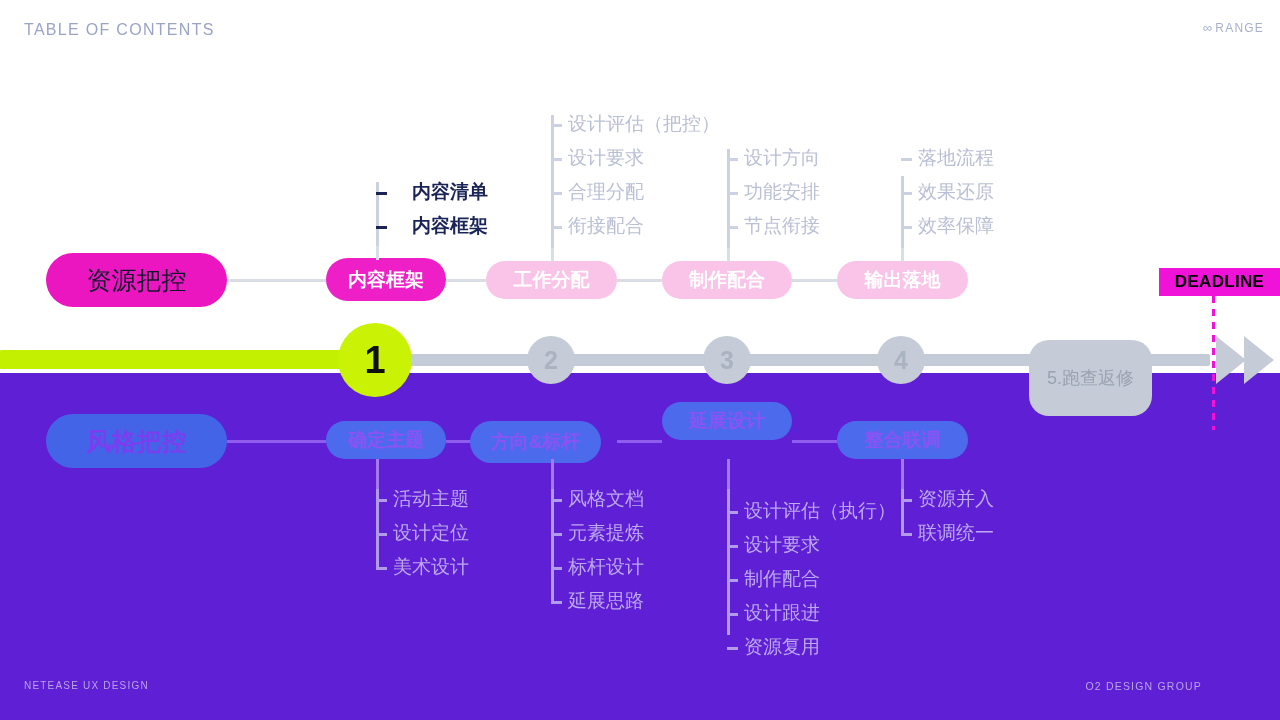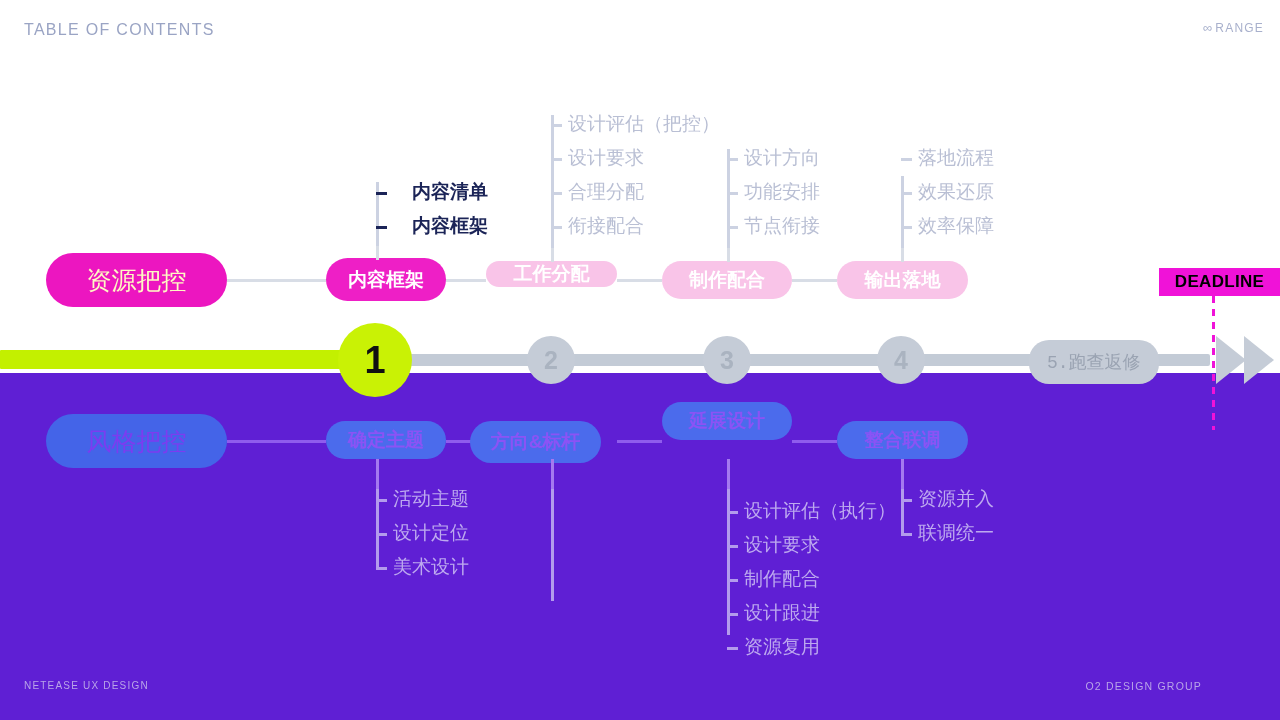--- a/index.html
+++ b/index.html
@@ -52,55 +52,54 @@
     background:#c5ccd7;color:#aab3c0;font-size:25px;font-weight:700;
     display:flex;align-items:center;justify-content:center;
   }
   .tl-node.active{
     width:74px;height:74px;top:323px;background:#c9f205;color:#111;
     font-size:38px;font-weight:700;box-shadow:0 0 0 0 rgba(0,0,0,0);
   }
   .tl-pill{
     position:absolute;top:340px;height:44px;border-radius:20px;
     background:#c5ccd7;color:#9aa3b2;font-size:18px;
-    display:flex;align-items:center;justify-content:center;padding:0 18px;
+    display:flex;align-items:center;justify-content:center;padding:16px 18px;
     white-space:nowrap;
-    font-family:Liberation Mono, monospace;
   }
   .tl-arrow{position:absolute;left:1216px;top:330px;width:64px;height:60px;}
 
   
   .deadline{
     position:absolute;left:1159px;top:268px;width:121px;height:28px;
     background:#f012d8;color:#000;font-size:17px;font-weight:700;
     display:flex;align-items:center;justify-content:center;letter-spacing:.3px;
   }
   .deadline-line{
     position:absolute;left:1212px;top:296px;width:3px;height:134px;
     background-image:repeating-linear-gradient(to bottom,#f012d8 0 7px,transparent 7px 13px);
   }
 
   
   .pill{
     position:absolute;border-radius:28px;display:flex;align-items:center;
     justify-content:center;white-space:nowrap;font-weight:700;
   }
   .pill-hero-top{
-    left:46px;top:253px;width:181px;height:54px;background:#ec16c0;color:#fef9c3;
+    left:46px;top:253px;width:181px;height:54px;background:#ec16c0;color:#0f172a;
     font-size:25px;font-weight:400;
   }
   .pill-strong{
     background:#ee1fc6;color:#fff;font-size:19px;
   }
   .pill-soft{
     background:#f9c4e8;color:#fff;font-size:19px;
   }
   .pill-hero-bot{
     left:46px;top:414px;width:181px;height:54px;background:#4464e8;color:#7c3cf0;
-    font-size:25px;font-weight:400;
+    font-size:25px;font-weight:700;
   }
   .pill-blue{
     background:#4b6bec;color:#8b53f5;font-size:19px;
   }
 
   
   .conn{position:absolute;background:#d8dde6;height:3px;}
   .conn-b{position:absolute;background:#8f5ced;height:3px;}
   .vstem{position:absolute;width:3px;background:#d8dde6;}
   .vstem-b{position:absolute;width:3px;background:#a479ef;}
@@ -165,21 +164,21 @@
     <div class="sub sub-top">效率保障</div>
   </div>
 
   <div class="conn" style="left:227px;top:279px;width:99px;"></div>
   <div class="conn" style="left:446px;top:279px;width:40px;"></div>
   <div class="conn" style="left:617px;top:279px;width:45px;"></div>
   <div class="conn" style="left:792px;top:279px;width:45px;"></div>
 
   <div class="pill pill-hero-top">资源把控</div>
   <div class="pill pill-strong" style="left:326px;top:258px;width:120px;height:43px;">内容框架</div>
-  <div class="pill pill-soft" style="left:486px;top:261px;width:131px;height:26px;">工作分配</div>
+  <div class="pill pill-soft" style="left:486px;top:261px;width:131px;height:38px;">工作分配</div>
   <div class="pill pill-soft" style="left:662px;top:261px;width:130px;height:38px;">制作配合</div>
   <div class="pill pill-soft" style="left:837px;top:261px;width:131px;height:38px;">输出落地</div>
 
   <div class="vstem" style="left:376px;top:246px;height:14px;"></div>
   <div class="vstem" style="left:551px;top:248px;height:14px;"></div>
   <div class="vstem" style="left:727px;top:248px;height:14px;"></div>
   <div class="vstem" style="left:901px;top:248px;height:14px;"></div>
 
   <div class="deadline">DEADLINE</div>
   <div class="deadline-line"></div>
@@ -215,20 +214,26 @@
   <div class="vstem-b" style="left:901px;top:459px;height:31px;"></div>
 
   <div class="spine-b" style="left:376px;top:489px;height:78px;"></div>
   <div class="sublist" style="left:376px;top:482px;">
     <div class="sub sub-bot">活动主题</div>
     <div class="sub sub-bot">设计定位</div>
     <div class="sub sub-bot">美术设计</div>
   </div>
 
   <div class="spine-b" style="left:551px;top:489px;height:112px;"></div>
+  <div class="sublist" style="left:551px;top:482px;">
+    <div class="sub sub-bot">风格文档</div>
+    <div class="sub sub-bot">元素提炼</div>
+    <div class="sub sub-bot">标杆设计</div>
+    <div class="sub sub-bot">延展思路</div>
+  </div>
 
   <div class="spine-b" style="left:727px;top:489px;height:146px;"></div>
   <div class="sublist" style="left:727px;top:482px;margin-top:12px;">
     <div class="sub sub-bot">设计评估（执行）</div>
     <div class="sub sub-bot">设计要求</div>
     <div class="sub sub-bot">制作配合</div>
     <div class="sub sub-bot">设计跟进</div>
     <div class="sub sub-bot">资源复用</div>
   </div>
 

